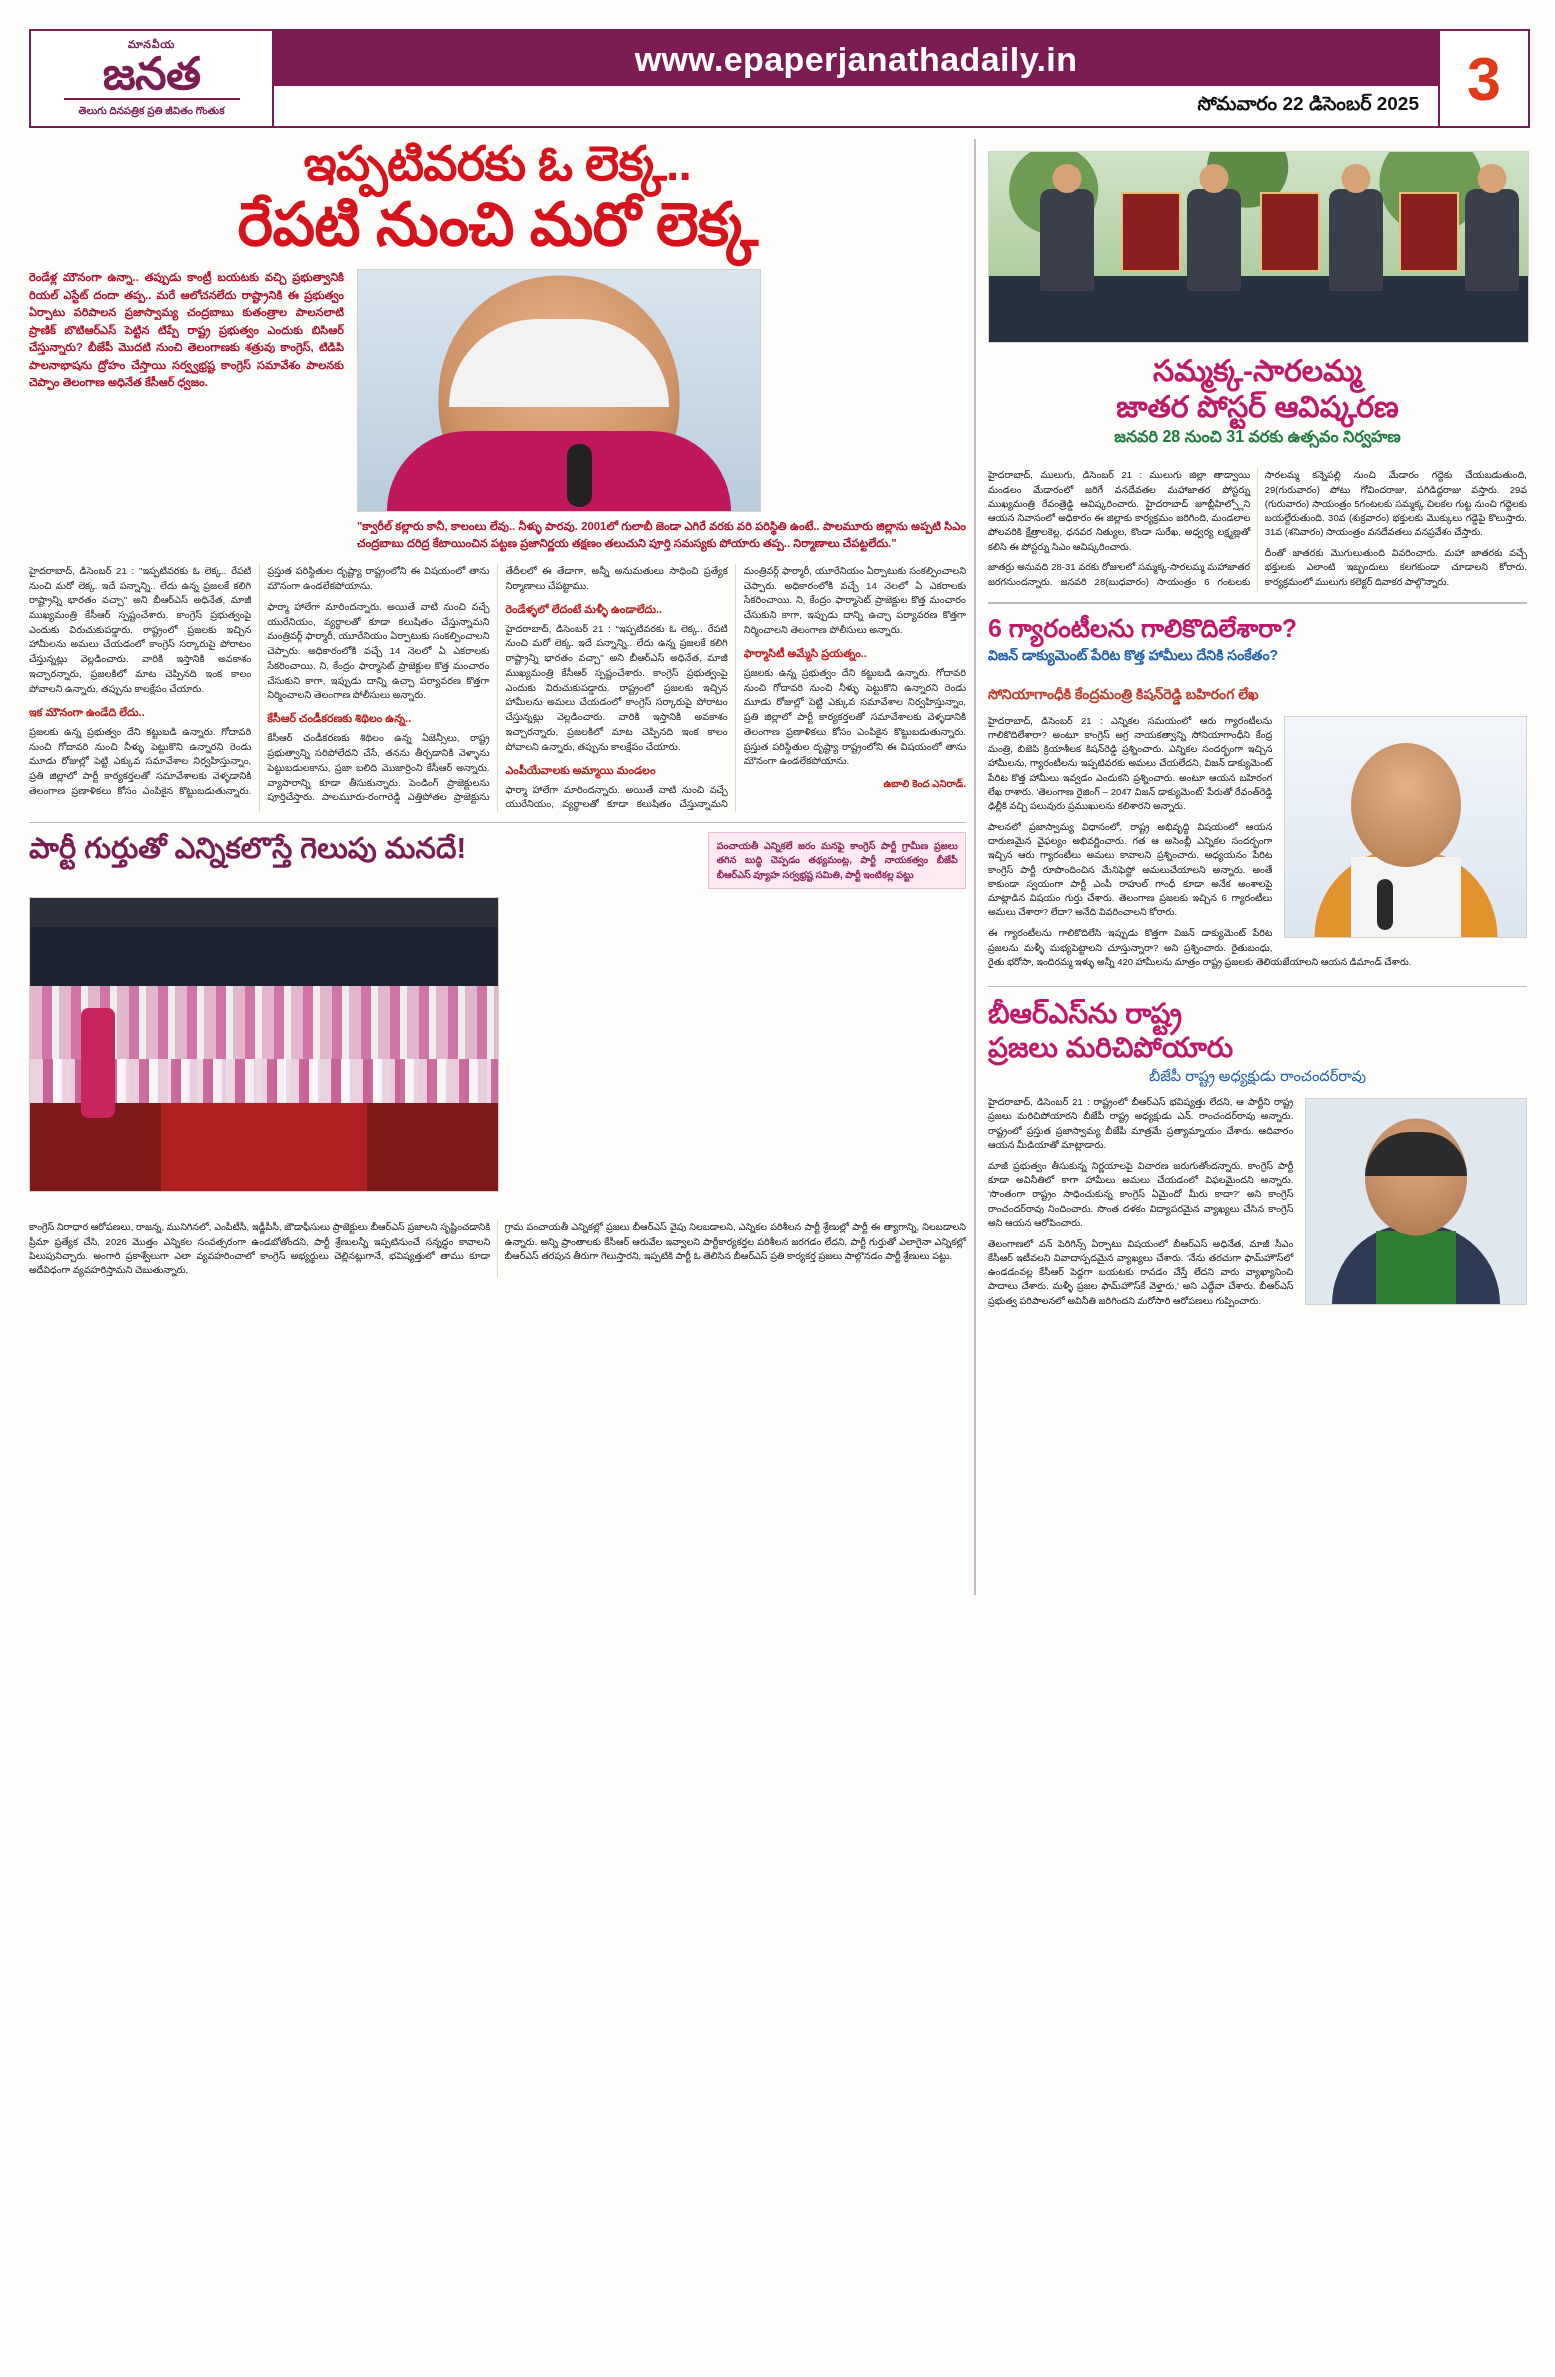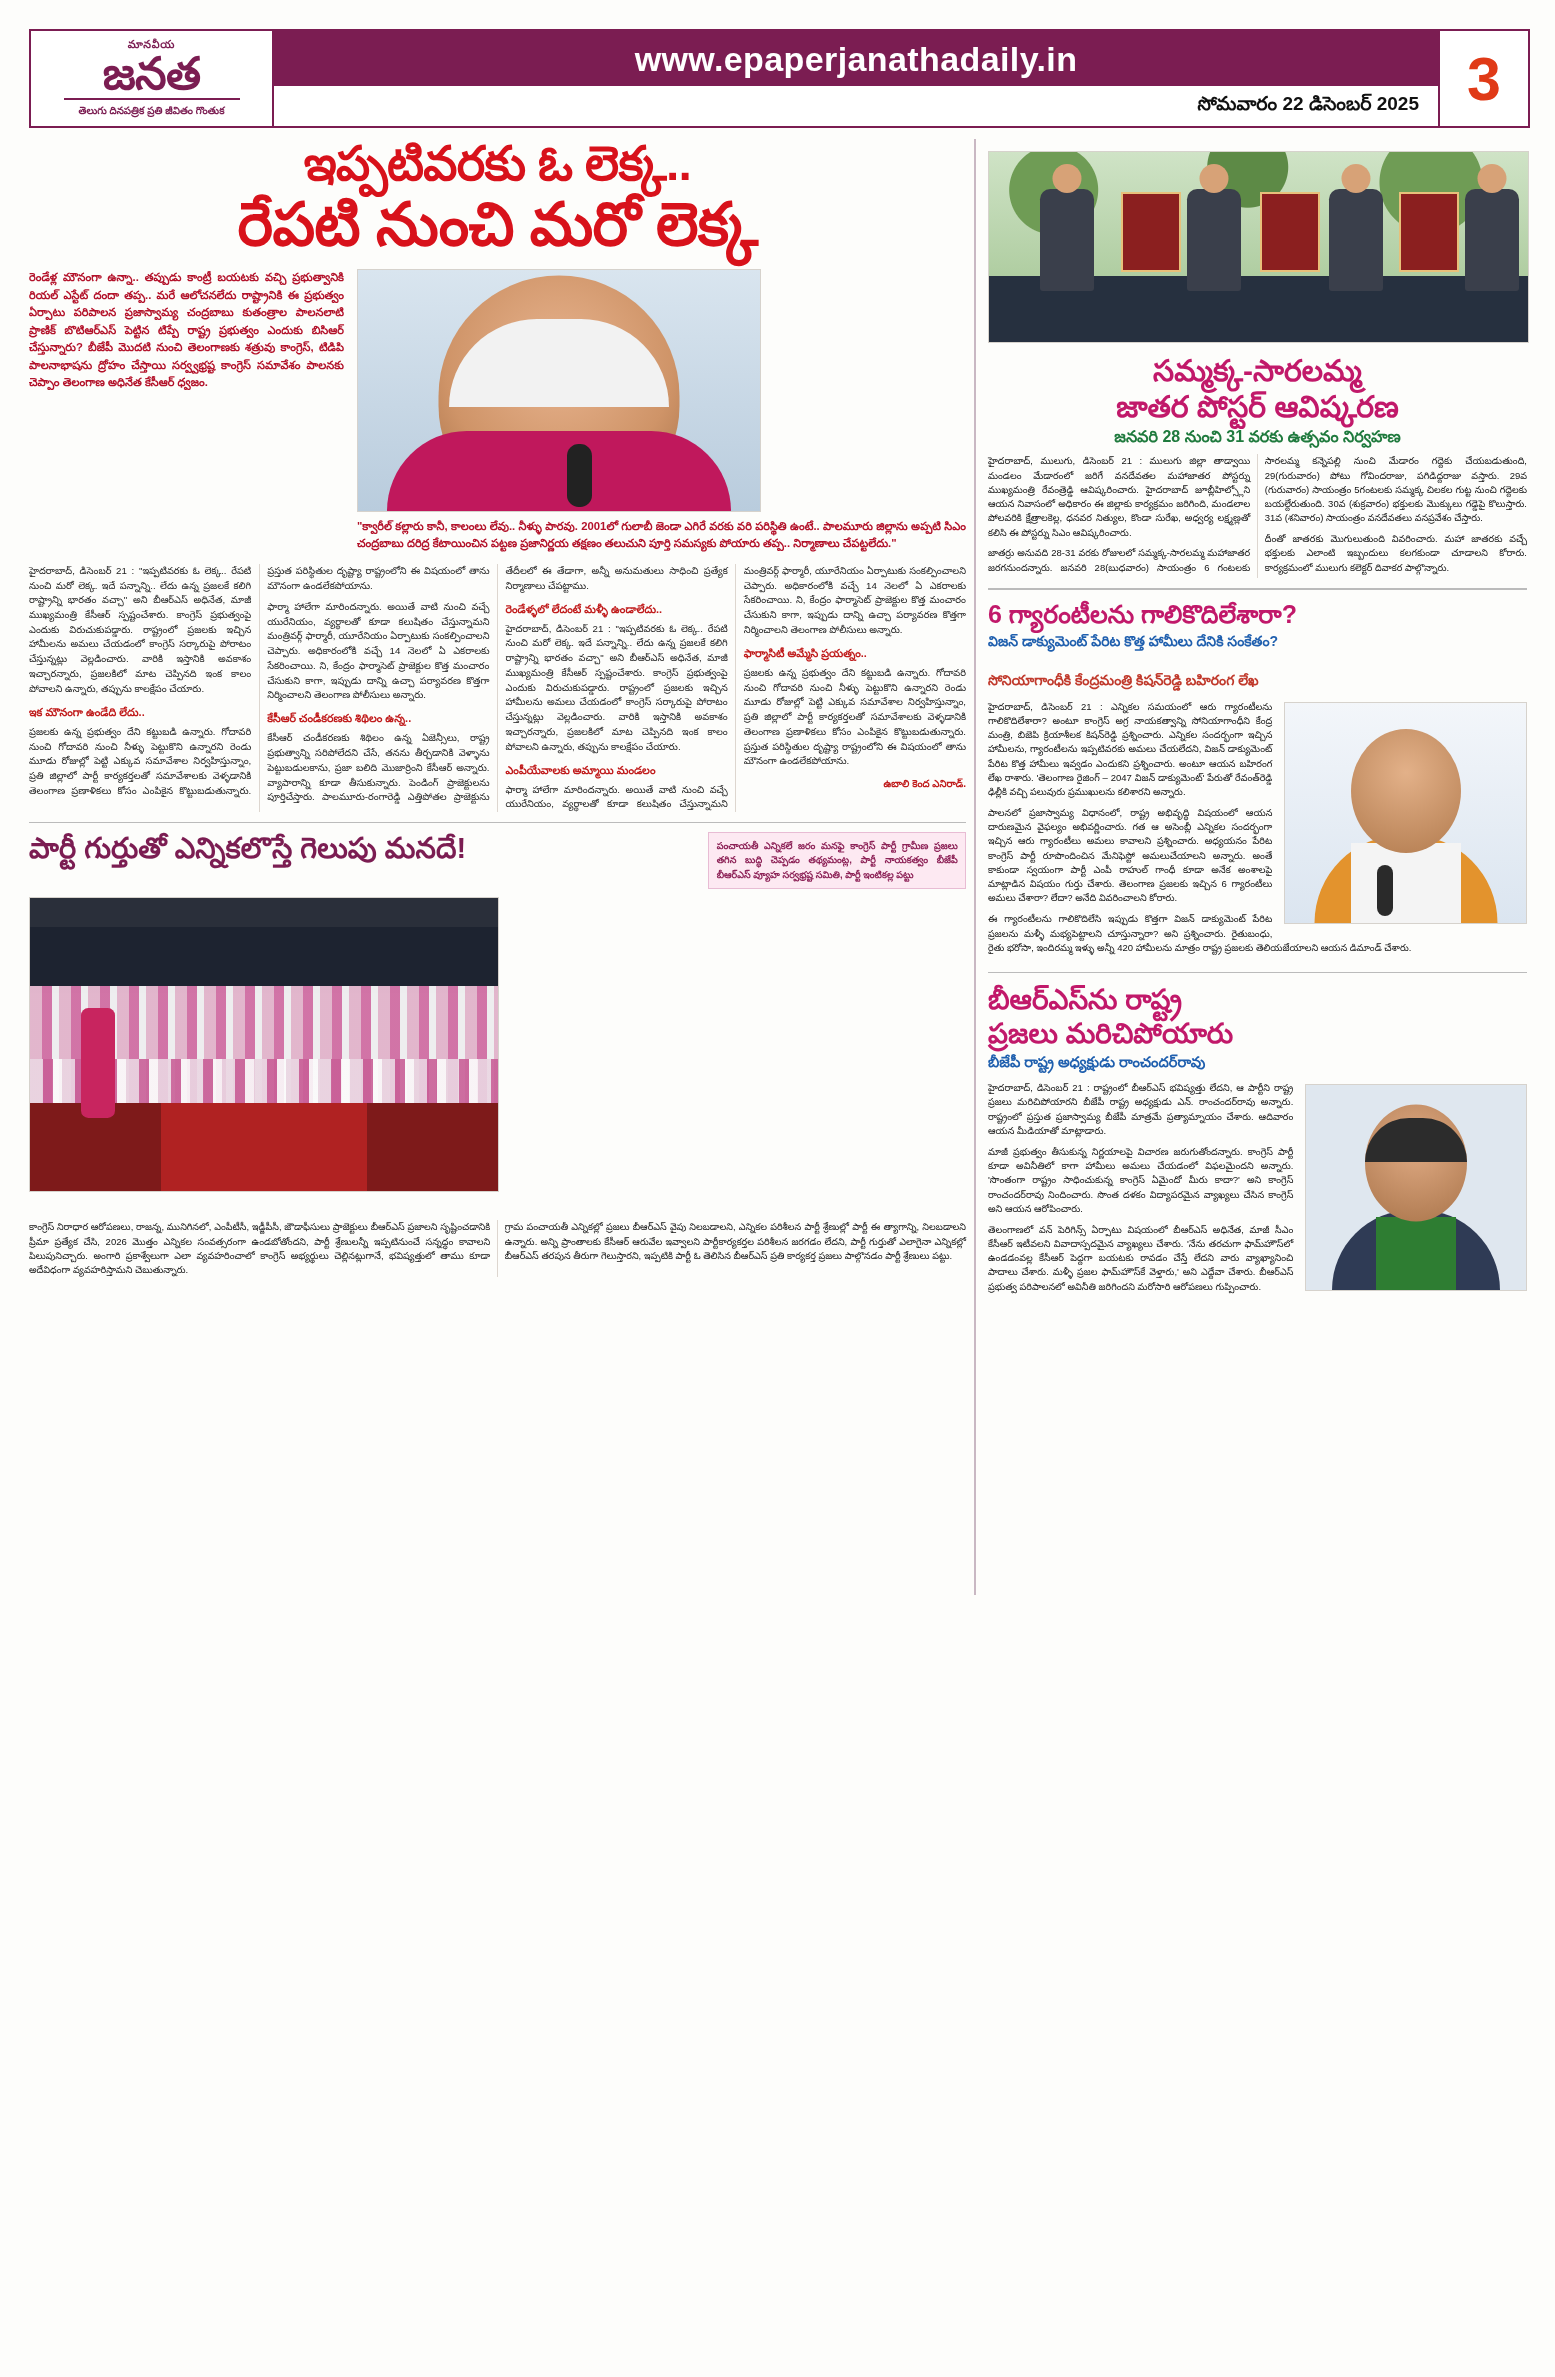--- a/index.html
+++ b/index.html
@@ -163,21 +163,21 @@
   .r-photo .stage{position:absolute;left:0;bottom:0;width:100%;height:66px;background:#26303f;}
   .r-photo .person{position:absolute;bottom:51px;width:54px;height:102px;background:#3a3f4b;border-radius:10.2px 10.2px 2.9px 2.9px;}
   .r-photo .person i{position:absolute;left:50%;top:-25px;transform:translateX(-50%);
     width:29px;height:29px;border-radius:50%;background:#d7a277;display:block;}
   .r-photo .poster{position:absolute;bottom:70px;width:56px;height:76px;background:#8b1f1f;border:2.2px solid #e8c07a;}
 
   .r-title{
     color:#c1196a;font-weight:bold;font-size:30px;line-height:1.18;text-align:center;margin:10.2px 0 4.4px;
   }
   .r-sub{
-    color:#1f7a3d;font-weight:bold;font-size:16px;text-align:center;margin-bottom:4px;
+    color:#1f7a3d;font-weight:bold;font-size:16px;text-align:center;margin-bottom:18px;
   }
   .r-body{
     column-count:2;column-gap:14.6px;column-rule:0.7px solid #ddd6cf;
     font-size:9.5px;line-height:1.5;text-align:justify;
   }
   .r-body p{margin:0 0 6.6px 0;}
 
   .r-rule{height:1.5px;background:#bbb;margin:10.2px 0;}
 
   .r-title2{
@@ -197,21 +197,21 @@
     width:110px;height:124px;border-radius:50%;background:radial-gradient(circle at 50% 35%,#e3b189,#b27b4e);}
   .ri-body{position:absolute;left:50%;bottom:0;transform:translateX(-50%);
     width:183px;height:88px;background:#e3932d;border-radius:88px 88px 0 0;}
   .ri-shirt{position:absolute;left:50%;bottom:0;transform:translateX(-50%);
     width:110px;height:80px;background:#f4f4f4;}
   .ri-mic{position:absolute;left:38%;bottom:7.3px;width:16px;height:51px;background:#2a2a2a;border-radius:8.8px;}
 
   .r-title3{
     color:#c1196a;font-weight:bold;font-size:28px;line-height:1.18;margin-top:7.3px;
   }
-  .r-deck3{color:#1f5fae;font-weight:bold;font-size:14.6px;margin-top:4.4px;margin-bottom:5.9px;}
+  .r-deck3{color:#1f5fae;font-weight:normal;font-size:14.6px;margin-top:4.4px;margin-bottom:5.9px;text-align:center;}
 
   .r-img-right2{
     float:right;width:220px;height:205px;margin:2.9px 0 5.9px 11.7px;
     border:1.5px solid #d6d2cc;position:relative;overflow:hidden;background:#dfe7ef;
   }
   .ri2-face{position:absolute;left:50%;top:38%;transform:translate(-50%,-50%);
     width:102px;height:117px;border-radius:50%;background:radial-gradient(circle at 50% 35%,#e0ab84,#a9744a);}
   .ri2-hair{position:absolute;left:50%;top:16%;transform:translateX(-50%);width:102px;height:44px;
     border-radius:51px 51px 0 0;background:#2c2c2c;}
   .ri2-body{position:absolute;left:50%;bottom:0;transform:translateX(-50%);

